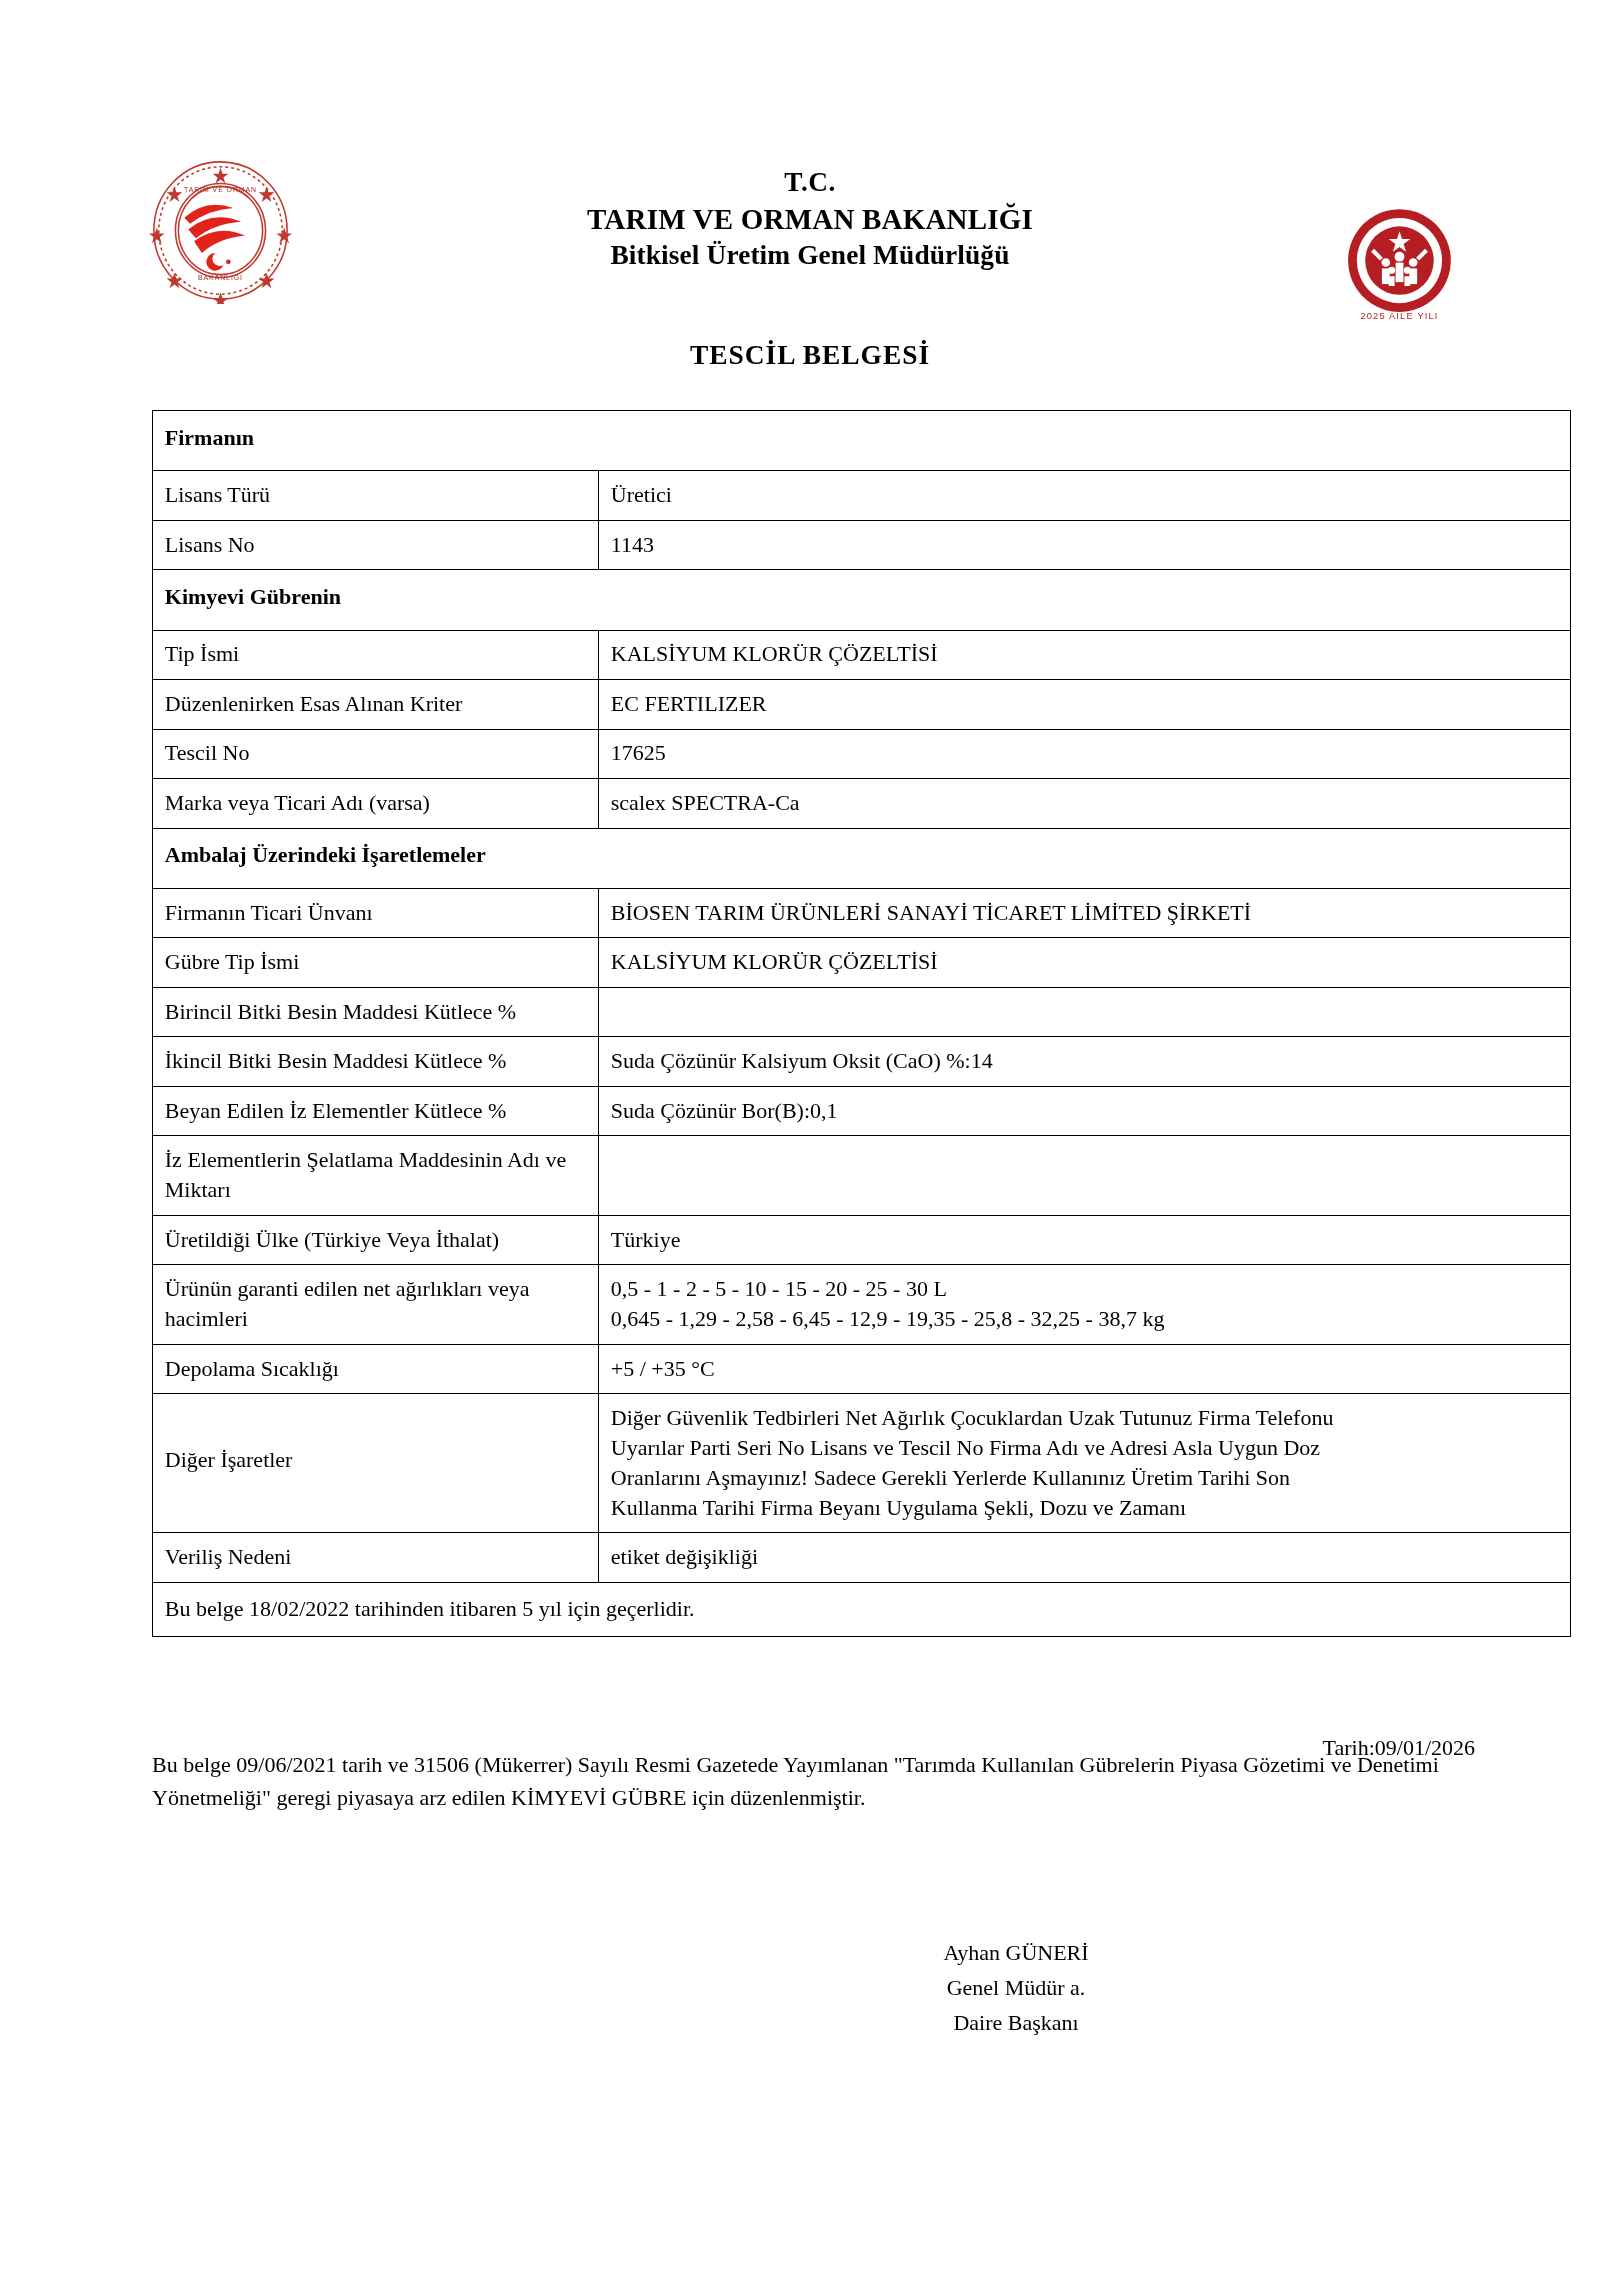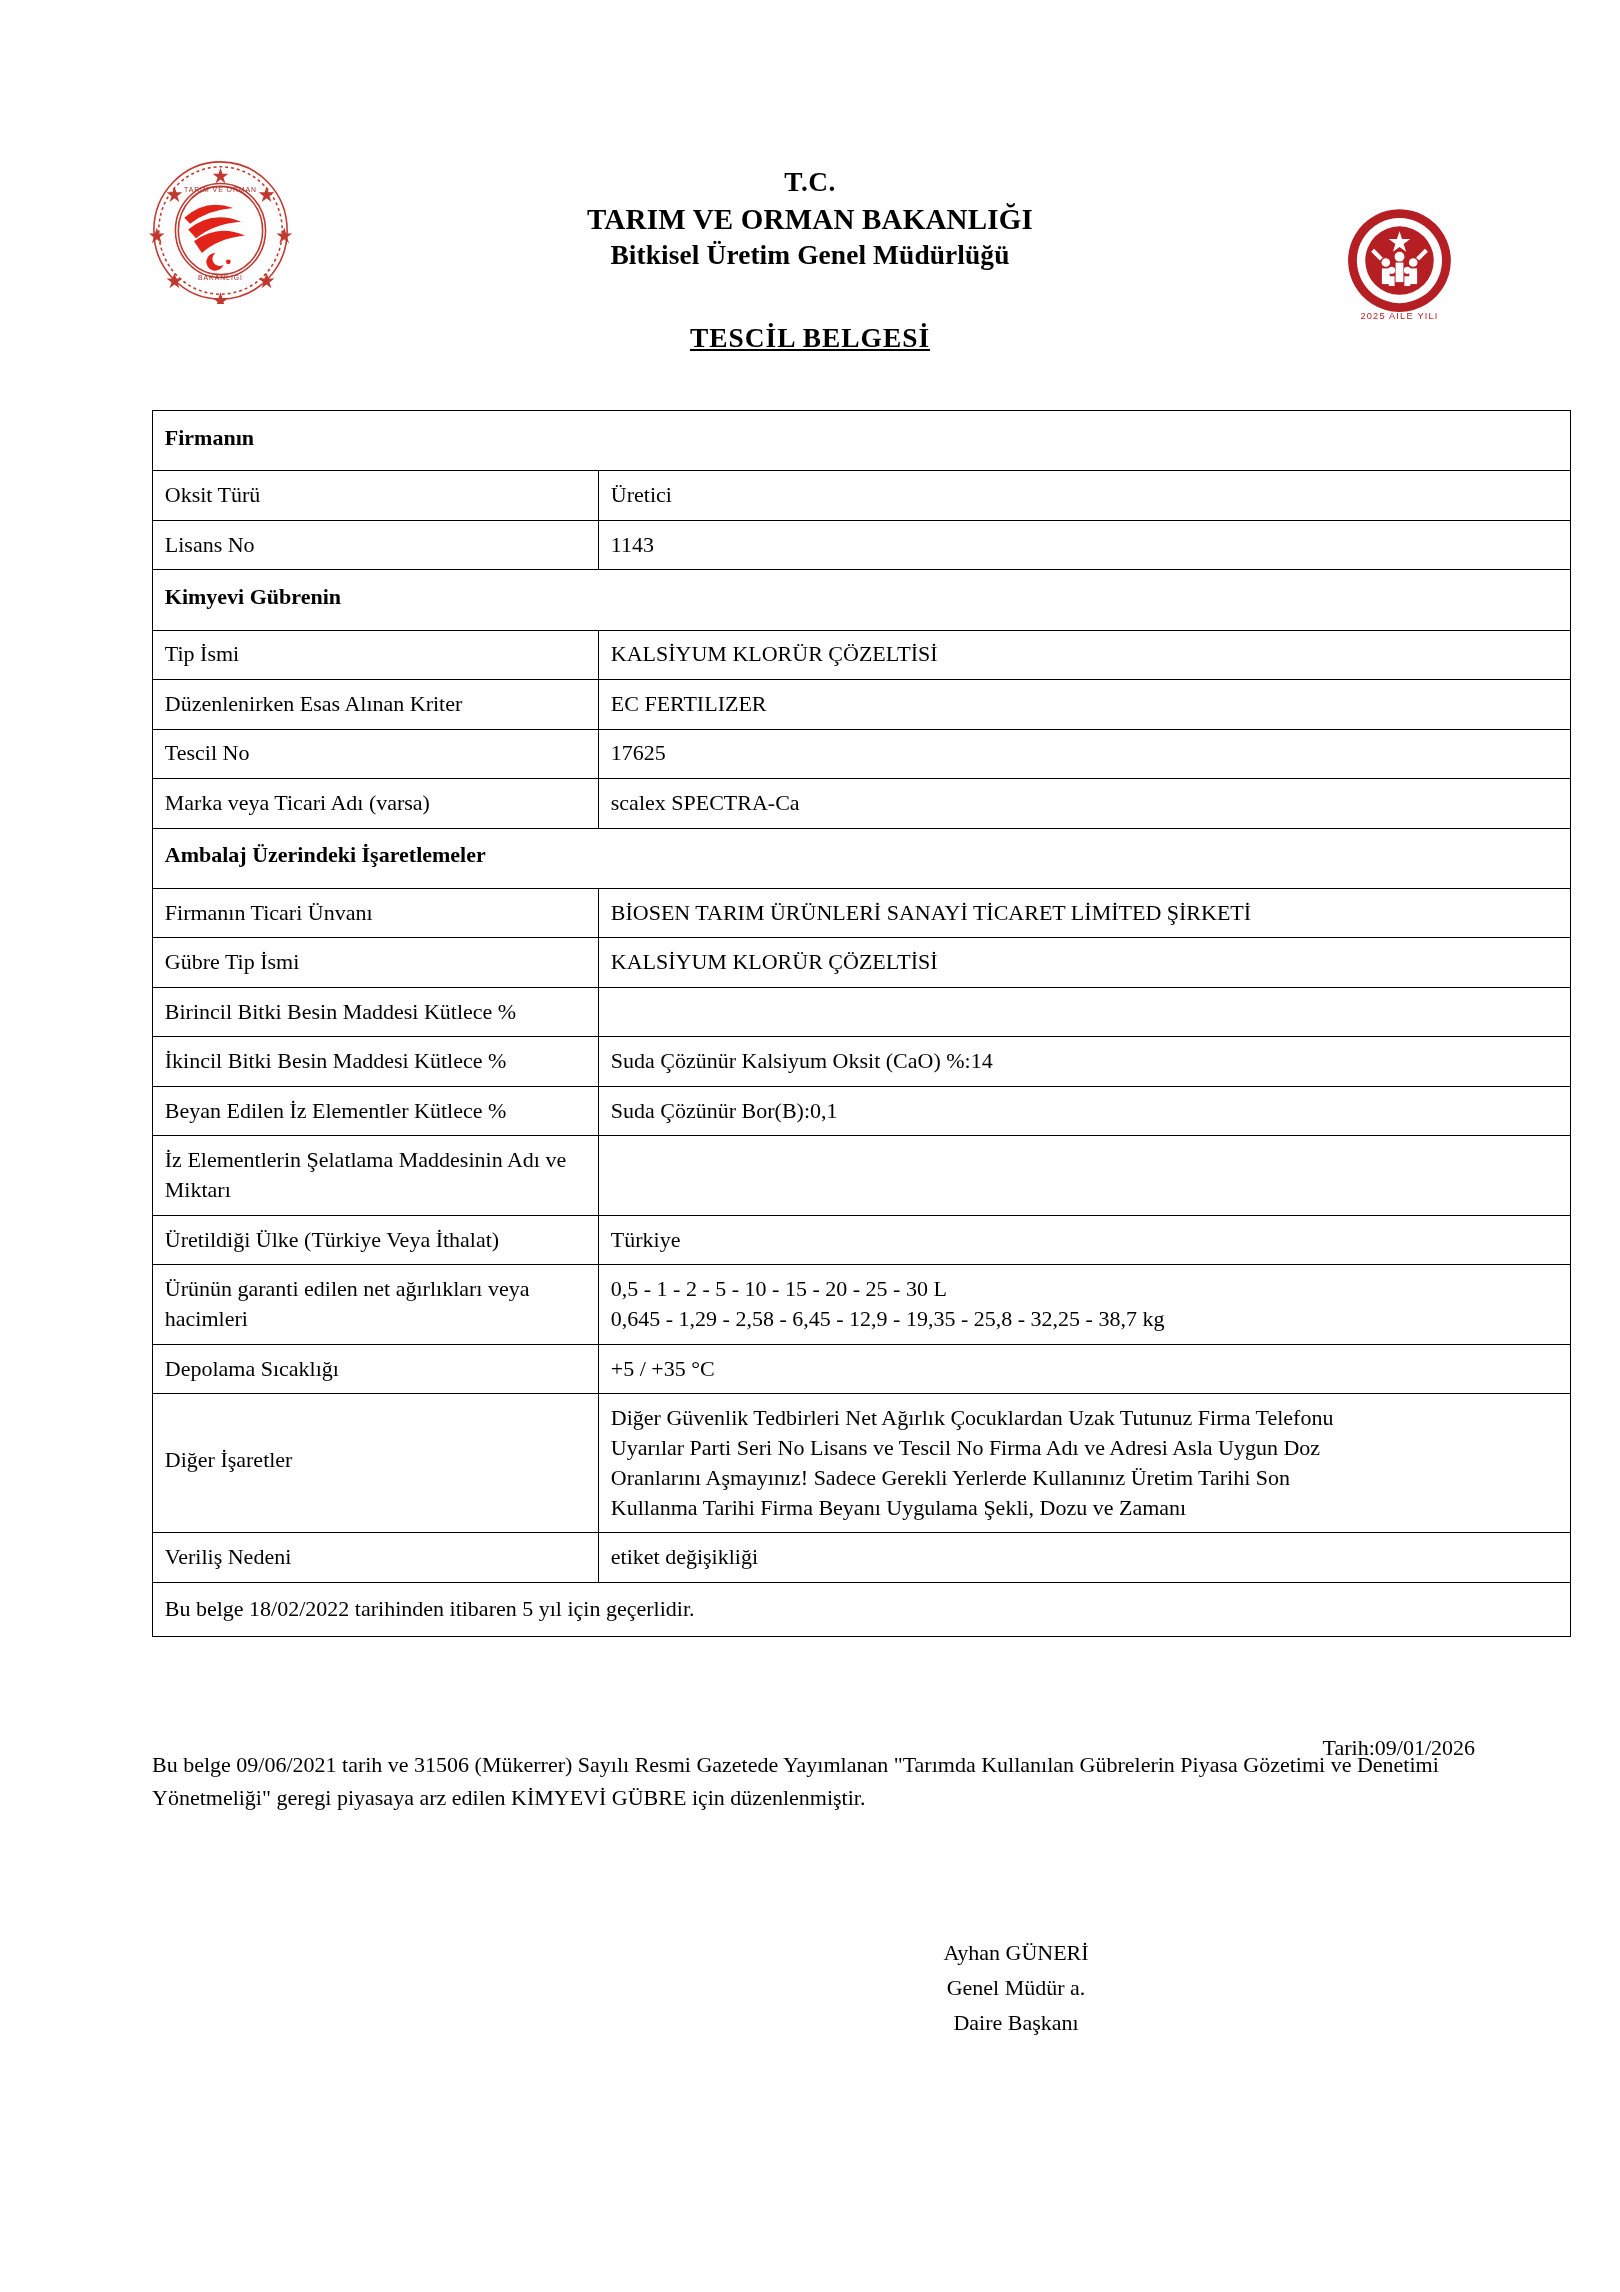--- a/index.html
+++ b/index.html
@@ -57,26 +57,25 @@
     line-height: 1.30;
   }
   .ht-tc      { font-size: 27.4px; letter-spacing: 0.5px; }
   .ht-min     { font-size: 29px; letter-spacing: 0.2px; font-family: Liberation Serif, serif; }
   .ht-gen     { font-size: 27.4px; letter-spacing: 0.1px; }
 
   .doc-title {
     position: absolute;
     left: 0;
     right: 0;
-    top: 323px;
+    top: 340px;
     text-align: center;
     font-size: 27.4px;
     font-weight: bold;
     letter-spacing: 1px;
-    text-decoration: underline;
   }
 
   
   .table-wrap {
     position: absolute;
     left: 152px;
     top: 410px;
     width: 1419px;
   }
   table.cert {
@@ -217,21 +216,21 @@
       <colgroup>
           <col style="width:446px">
           <col>
         </colgroup>
       <tbody>
 
         <tr class="section">
           <td colspan="2">Firmanın</td>
         </tr>
         <tr>
-          <td class="lbl">Oksit Türü</td>
+          <td class="lbl">Lisans Türü</td>
           <td class="val">Üretici</td>
         </tr>
         <tr>
           <td class="lbl">Lisans No</td>
           <td class="val">1143</td>
         </tr>
 
         <tr class="section">
           <td colspan="2">Kimyevi Gübrenin</td>
         </tr>

